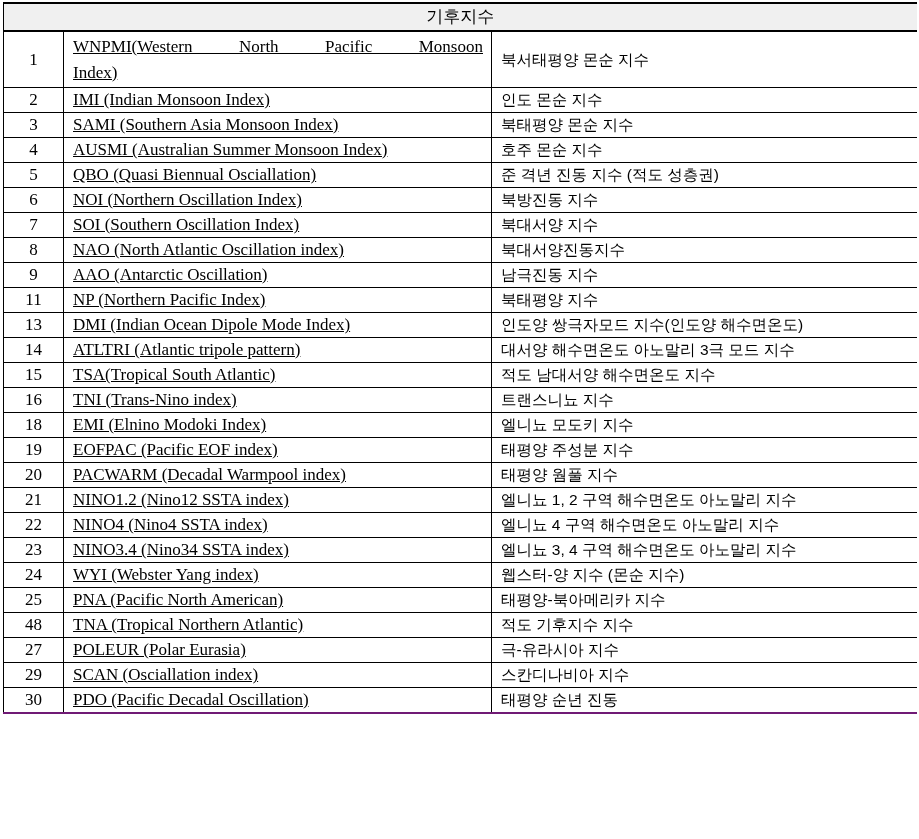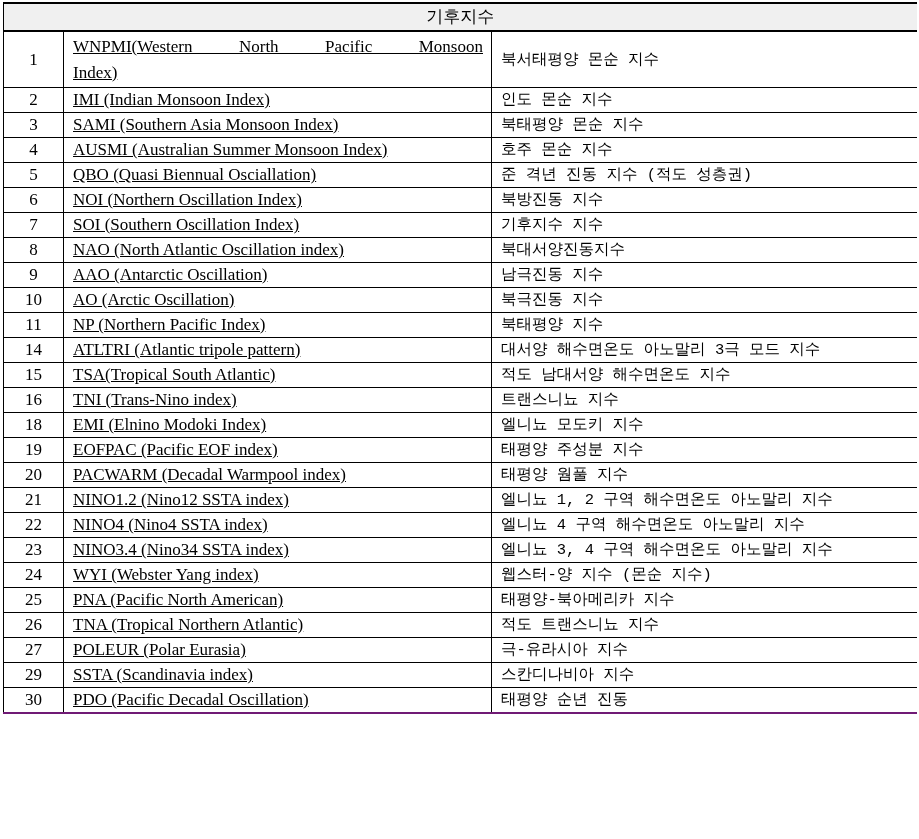--- a/index.html
+++ b/index.html
@@ -61,21 +61,21 @@
   td.name-cell {
     padding-left: 9px;
     padding-right: 8px;
     border-right: 1px solid #000;
     white-space: nowrap;
     text-decoration: underline;
   }
   td.kor-cell {
     padding-left: 9px;
     padding-right: 6px;
-    font-family: Liberation Mono, monospace;
+    font-family: Liberation Sans, sans-serif;
     font-size: 15.5px;
     white-space: nowrap;
   }
   
   tr.row-tall td {
     height: 54px;
   }
   tr.row-tall td.name-cell {
     white-space: normal;
     text-align: justify;
@@ -136,43 +136,43 @@
           <td class="kor-cell">준 격년 진동 지수 (적도 성층권)</td>
         </tr>
         <tr>
           <td class="no-cell">6</td>
           <td class="name-cell">NOI (Northern Oscillation Index)</td>
           <td class="kor-cell">북방진동 지수</td>
         </tr>
         <tr>
           <td class="no-cell">7</td>
           <td class="name-cell">SOI (Southern Oscillation Index)</td>
-          <td class="kor-cell">기후지수 지수</td>
+          <td class="kor-cell">북대서양 지수</td>
         </tr>
         <tr>
           <td class="no-cell">8</td>
           <td class="name-cell">NAO (North Atlantic Oscillation index)</td>
           <td class="kor-cell">북대서양진동지수</td>
         </tr>
         <tr>
           <td class="no-cell">9</td>
           <td class="name-cell">AAO (Antarctic Oscillation)</td>
           <td class="kor-cell">남극진동 지수</td>
         </tr>
         <tr>
-          <td class="no-cell">10</td>
-          <td class="name-cell">AO (Arctic Oscillation)</td>
-          <td class="kor-cell">북극진동 지수</td>
-        </tr>
-        <tr>
           <td class="no-cell">11</td>
           <td class="name-cell">NP (Northern Pacific Index)</td>
           <td class="kor-cell">북태평양 지수</td>
         </tr>
         <tr>
+          <td class="no-cell">13</td>
+          <td class="name-cell">DMI (Indian Ocean Dipole Mode Index)</td>
+          <td class="kor-cell">인도양 쌍극자모드 지수(인도양 해수면온도)</td>
+        </tr>
+        <tr>
           <td class="no-cell">14</td>
           <td class="name-cell">ATLTRI (Atlantic tripole pattern)</td>
           <td class="kor-cell">대서양 해수면온도 아노말리 3극 모드 지수</td>
         </tr>
         <tr>
           <td class="no-cell">15</td>
           <td class="name-cell">TSA(Tropical South Atlantic)</td>
           <td class="kor-cell">적도 남대서양 해수면온도 지수</td>
         </tr>
         <tr>
@@ -214,32 +214,32 @@
           <td class="no-cell">24</td>
           <td class="name-cell">WYI (Webster Yang index)</td>
           <td class="kor-cell">웹스터-양 지수 (몬순 지수)</td>
         </tr>
         <tr>
           <td class="no-cell">25</td>
           <td class="name-cell">PNA (Pacific North American)</td>
           <td class="kor-cell">태평양-북아메리카 지수</td>
         </tr>
         <tr>
-          <td class="no-cell">26</td>
+          <td class="no-cell">48</td>
           <td class="name-cell">TNA (Tropical Northern Atlantic)</td>
-          <td class="kor-cell">적도 트랜스니뇨 지수</td>
+          <td class="kor-cell">적도 기후지수 지수</td>
         </tr>
         <tr>
           <td class="no-cell">27</td>
           <td class="name-cell">POLEUR (Polar Eurasia)</td>
           <td class="kor-cell">극-유라시아 지수</td>
         </tr>
         <tr>
           <td class="no-cell">29</td>
-          <td class="name-cell">SSTA (Scandinavia index)</td>
+          <td class="name-cell">SCAN (Osciallation index)</td>
           <td class="kor-cell">스칸디나비아 지수</td>
         </tr>
         <tr>
           <td class="no-cell">30</td>
           <td class="name-cell">PDO (Pacific Decadal Oscillation)</td>
           <td class="kor-cell">태평양 순년 진동</td>
         </tr>
       </tbody>
   </table>
 </div>

